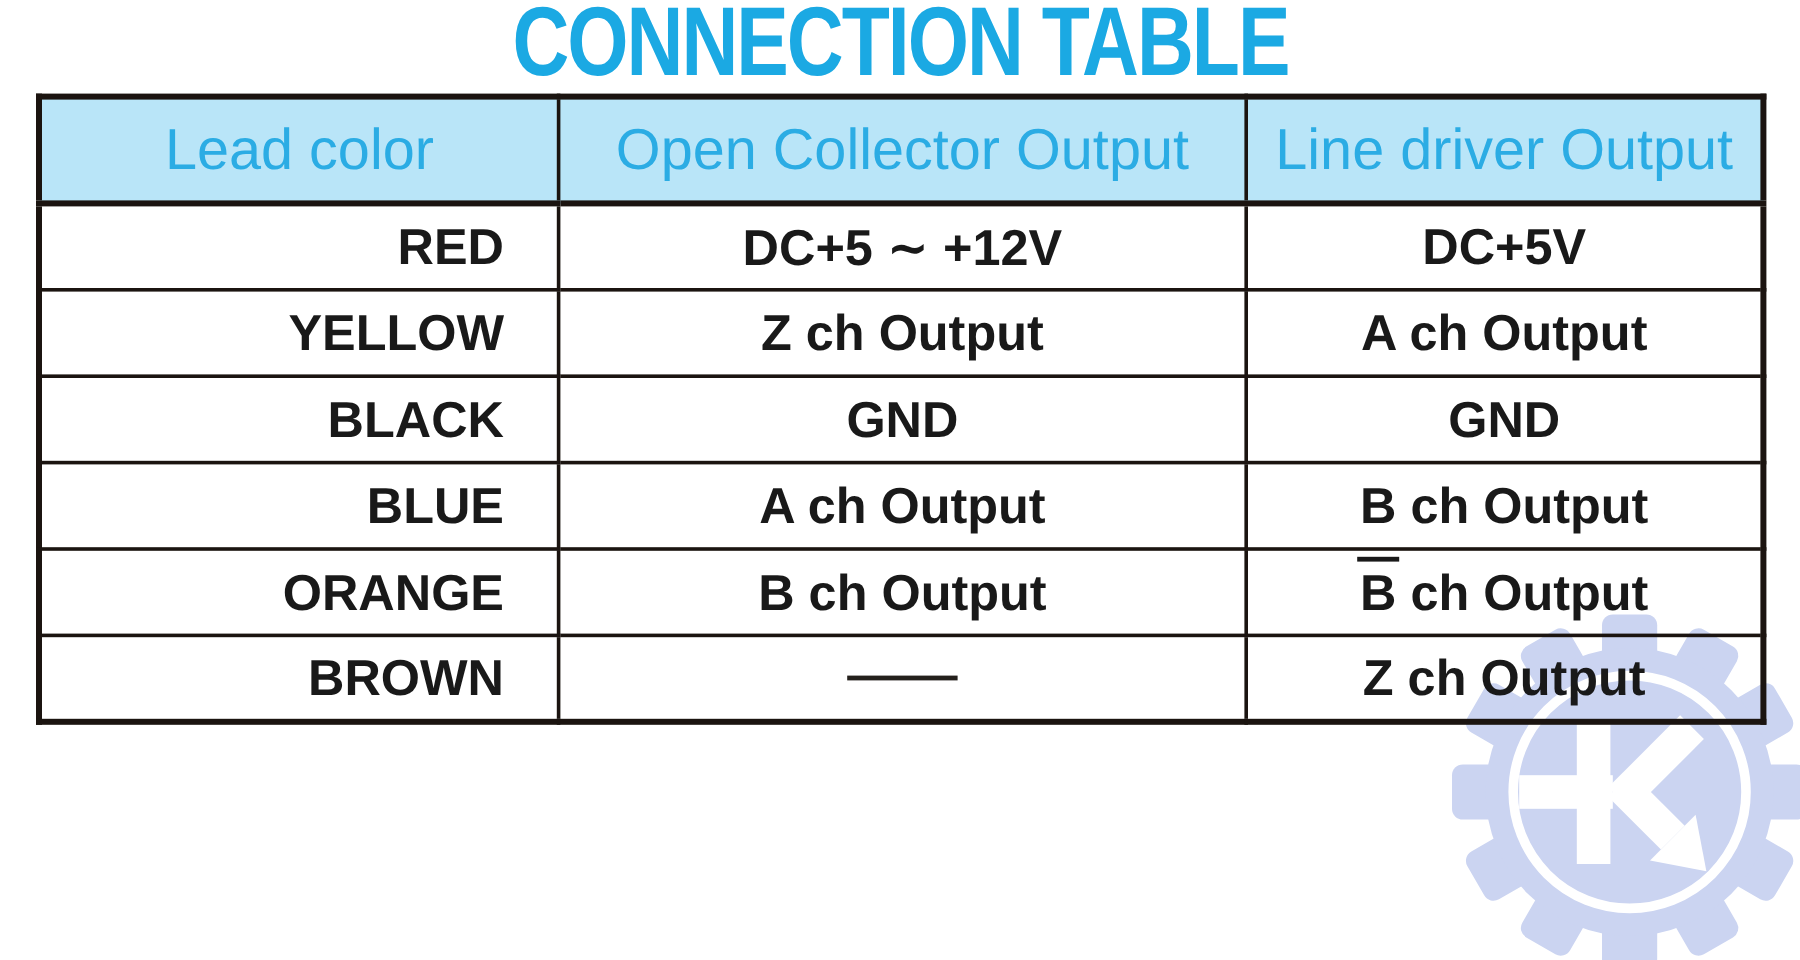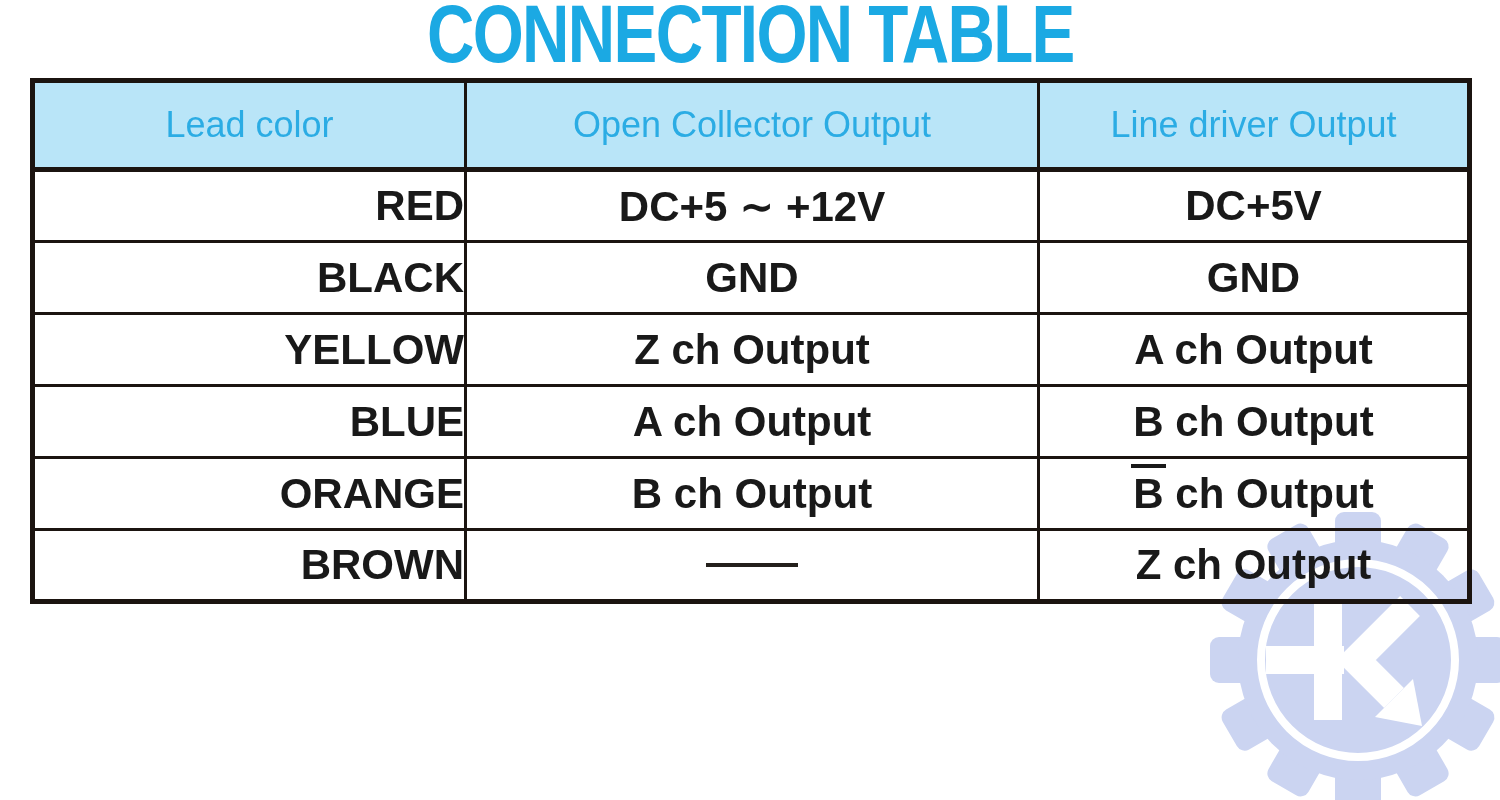--- a/index.html
+++ b/index.html
@@ -25,24 +25,24 @@
   }
 
   table.conn{
     position:absolute;left:30px;top:78px;width:1437px;z-index:1;
     border-collapse:collapse;table-layout:fixed;background:transparent;
     border:5px solid var(--ink);
   }
   table.conn th,table.conn td{border:3px solid var(--ink);}
   table.conn thead th{
     height:89px;background:var(--header-bg);color:var(--header-text);
-    font-size:36px;font-weight:500;text-align:center;border-bottom-width:5px;
+    font-size:48px;font-weight:500;text-align:center;border-bottom-width:5px;
   }
   table.conn td{height:72px;font-size:42px;font-weight:bold;color:#191919;background:transparent;}
-  td.lead{ text-align:right;color:var(--lead-text);}
+  td.lead{ text-align:right;padding-right:44px;color:var(--lead-text);}
   td.val{ text-align:center;}
   .col-lead{width:433px;} .col-oc{width:573px;} .col-ld{width:431px;}
 
   .ov{display:inline-block;position:relative;line-height:1.1;}
   .ov::before{content:"";position:absolute;left:-2px;right:-2px;top:-7px;height:4px;background:#191919;}
 
   .dash{width:92px;height:4px;background:#24201c;margin:0 auto;}
 </style>
 </head>
 <body>
@@ -94,28 +94,28 @@
         <th>Line driver Output</th>
       </tr>
     </thead>
     <tbody>
         <tr>
           <td class="lead">RED</td>
           <td class="val">DC+5 ∼ +12V</td>
           <td class="val">DC+5V</td>
         </tr>
         <tr>
+          <td class="lead">YELLOW</td>
+          <td class="val">Z ch Output</td>
+          <td class="val">A ch Output</td>
+        </tr>
+        <tr>
           <td class="lead">BLACK</td>
           <td class="val">GND</td>
           <td class="val">GND</td>
-        </tr>
-        <tr>
-          <td class="lead">YELLOW</td>
-          <td class="val">Z ch Output</td>
-          <td class="val">A ch Output</td>
         </tr>
         <tr>
           <td class="lead">BLUE</td>
           <td class="val">A ch Output</td>
           <td class="val">B ch Output</td>
         </tr>
         <tr>
           <td class="lead">ORANGE</td>
           <td class="val">B ch Output</td>
           <td class="val"><span class="ov">B</span> ch Output</td>

